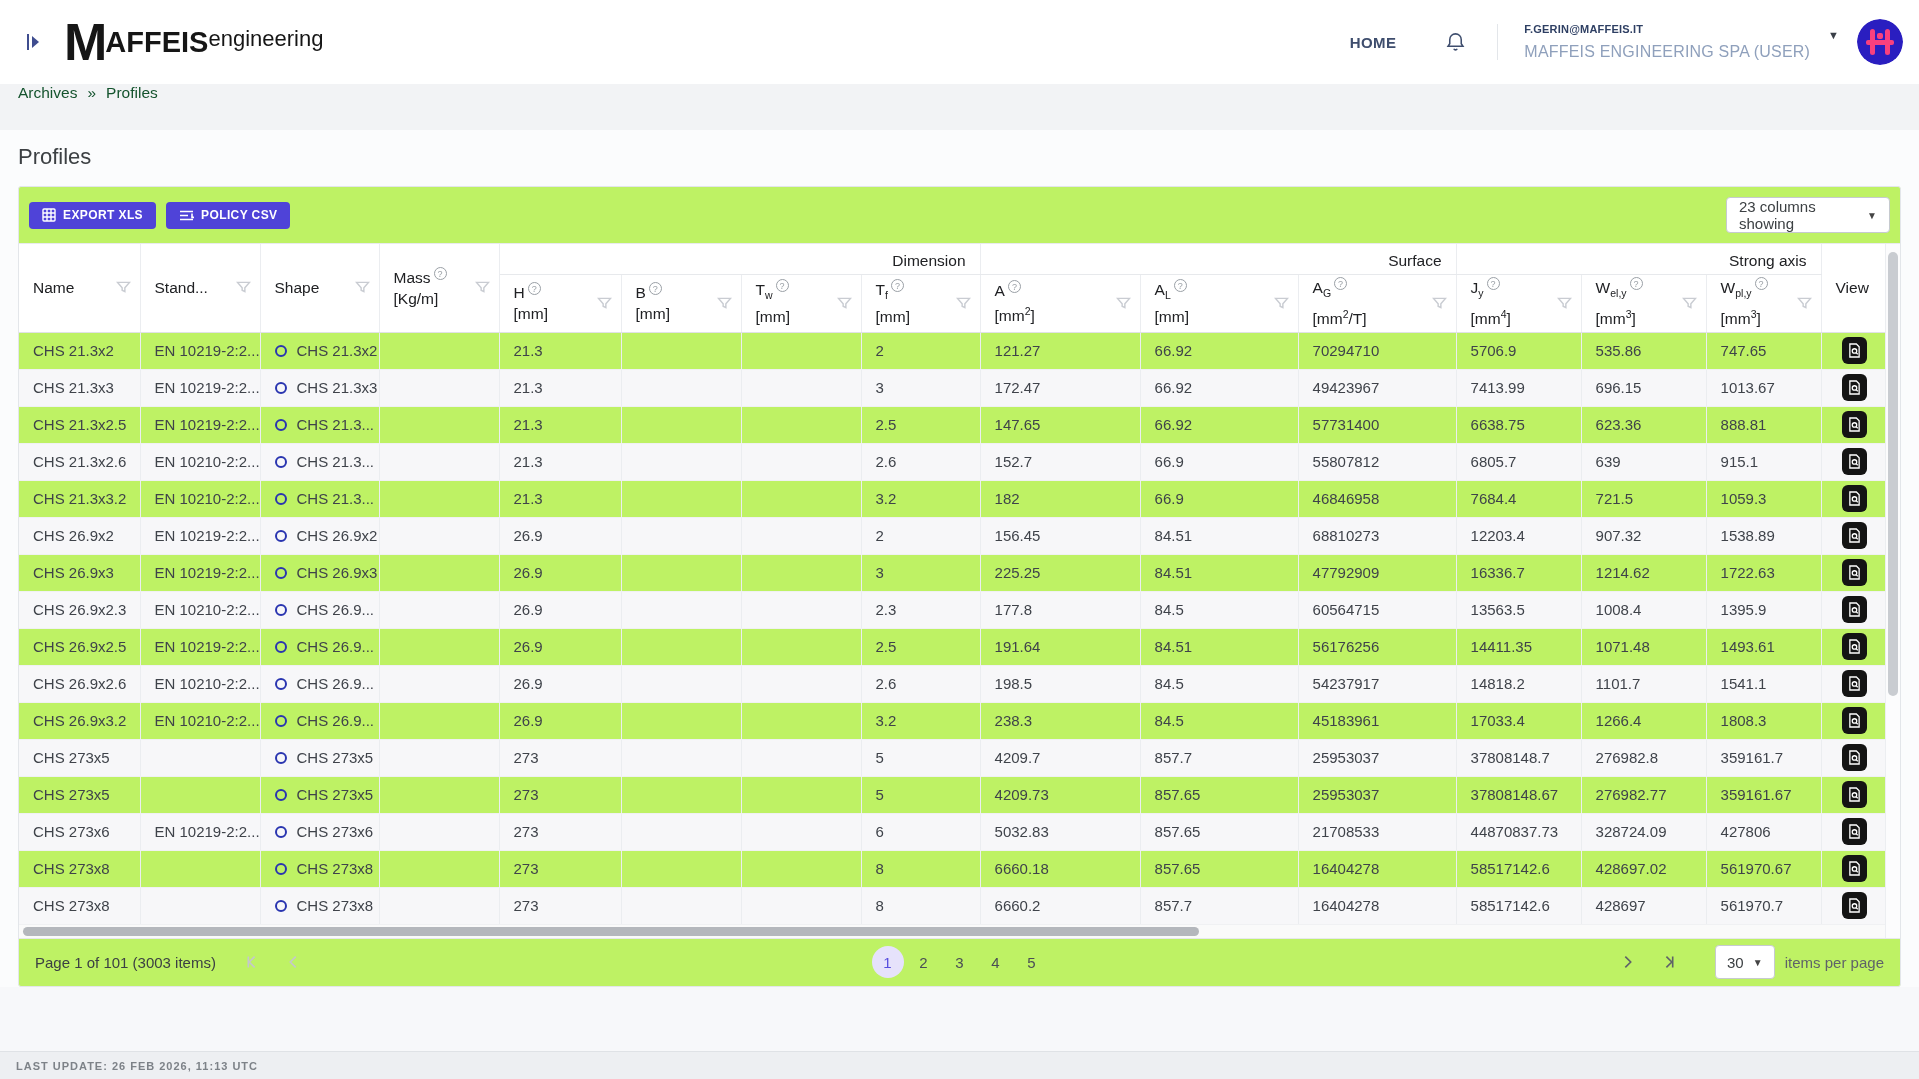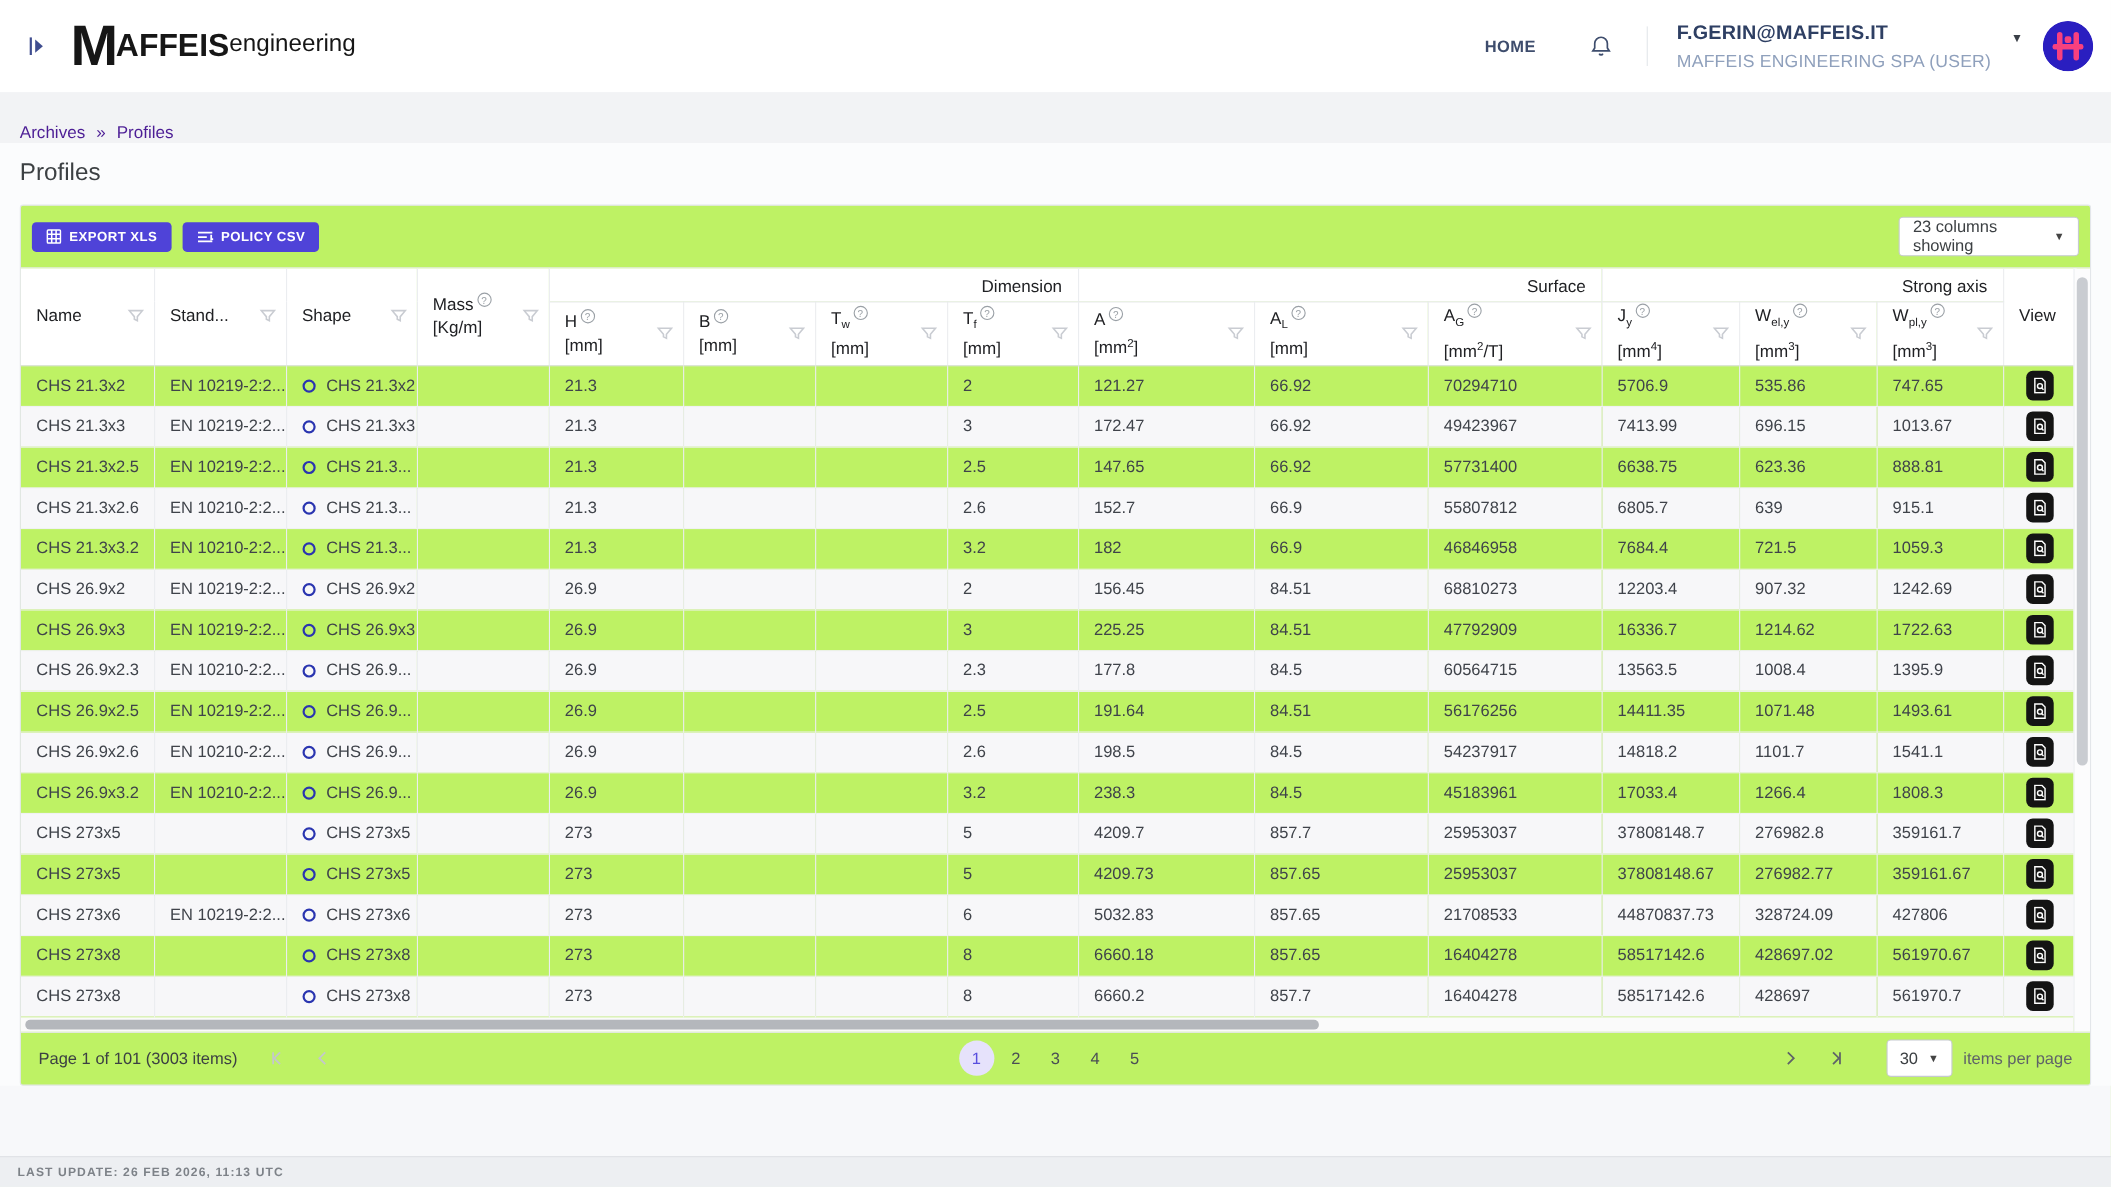--- a/index.html
+++ b/index.html
@@ -15,27 +15,27 @@
   .logo { display:flex; align-items:center; color:#161616; cursor:default; }
   .logo-m { font-size:52px; font-weight:700; line-height:44px; letter-spacing:-2px; }
   .logo-col { display:flex; flex-direction:row; margin-left:0px; }
   .logo-affeis { font-size:29px; font-weight:700; line-height:26px; letter-spacing:0px; }
   .logo-eng { font-size:22px; font-weight:400; line-height:20px; }
   .appbar-right { margin-left:auto; display:flex; align-items:center; }
   .nav-home { font-size:15px; font-weight:700; color:#3e4d6d; letter-spacing:.4px; cursor:pointer; }
   .bell { margin-left:48px; cursor:pointer; display:flex; }
   .hdr-divider { width:1px; height:36px; background:#e3e6ea; margin:0 26px 0 30px; }
   .user-block { text-align:left; cursor:pointer; min-width:210px; }
-  .user-email { font-size:18px; font-weight:700; color:#2e3f63; letter-spacing:.2px; }
+  .user-email { font-size:11px; font-weight:700; color:#2e3f63; letter-spacing:.2px; }
   .user-org { font-size:16px; color:#8fa0bc; margin-top:8px; letter-spacing:.2px; }
   .user-caret { font-size:11px; color:#3a3f47; margin:0 18px 14px 18px; cursor:pointer; }
   .avatar { width:46px; height:46px; border-radius:50%; overflow:hidden; cursor:pointer; flex:0 0 auto; }
   
-  .breadcrumb-bar { height:46px; background:#f2f3f5; display:flex; align-items:flex-end;
-                    padding:0 18px; font-size:15.5px; color:#4c1d95; }
+  .breadcrumb-bar { height:46px; background:#f2f3f5; display:flex; align-items:flex-start;
+                    padding:0 18px; font-size:15.5px; color:#14532d; }
   .breadcrumb-bar .sep { margin:0 10px; }
   .crumb-link { cursor:pointer; }
   .content { padding:0 18px; background:#fbfcfd; }
   .page-title { font-size:22px; font-weight:400; color:#3c4043; margin:0; padding:14px 0 16px 0; }
   
   .card { background:#bef264; border:1px solid #e3e6ea; border-radius:3px; }
   .toolbar { display:flex; align-items:center; padding:10px 10px; }
   .btn { display:inline-flex; align-items:center; gap:7px; background:#4f43d8; color:#fff;
          border:none; border-radius:4px; height:27px; padding:0 13px; font-size:12px;
          font-weight:700; letter-spacing:.4px; cursor:pointer; font-family:inherit; }
@@ -535,21 +535,21 @@
                 <td></td>
                 <td>26.9</td>
                 <td></td>
                 <td></td>
                 <td>2</td>
                 <td>156.45</td>
                 <td>84.51</td>
                 <td>68810273</td>
                 <td>12203.4</td>
                 <td>907.32</td>
-                <td>1242.69</td>
+                <td>1538.89</td>
                 <td class="td-view"><button class="view-btn">
                     <svg width="13" height="15" viewBox="0 0 14 16" fill="none" stroke="#ffffff" stroke-width="1.4">
                       <path d="M2 1h7l3 3v11H2z"></path>
                       <circle cx="7" cy="8.5" r="2.4"></circle>
                       <path d="M8.7 10.3l1.8 1.8"></path>
                     </svg>
                   </button></td>
               </tr>
               <tr>
                 <td>CHS 26.9x3</td>

